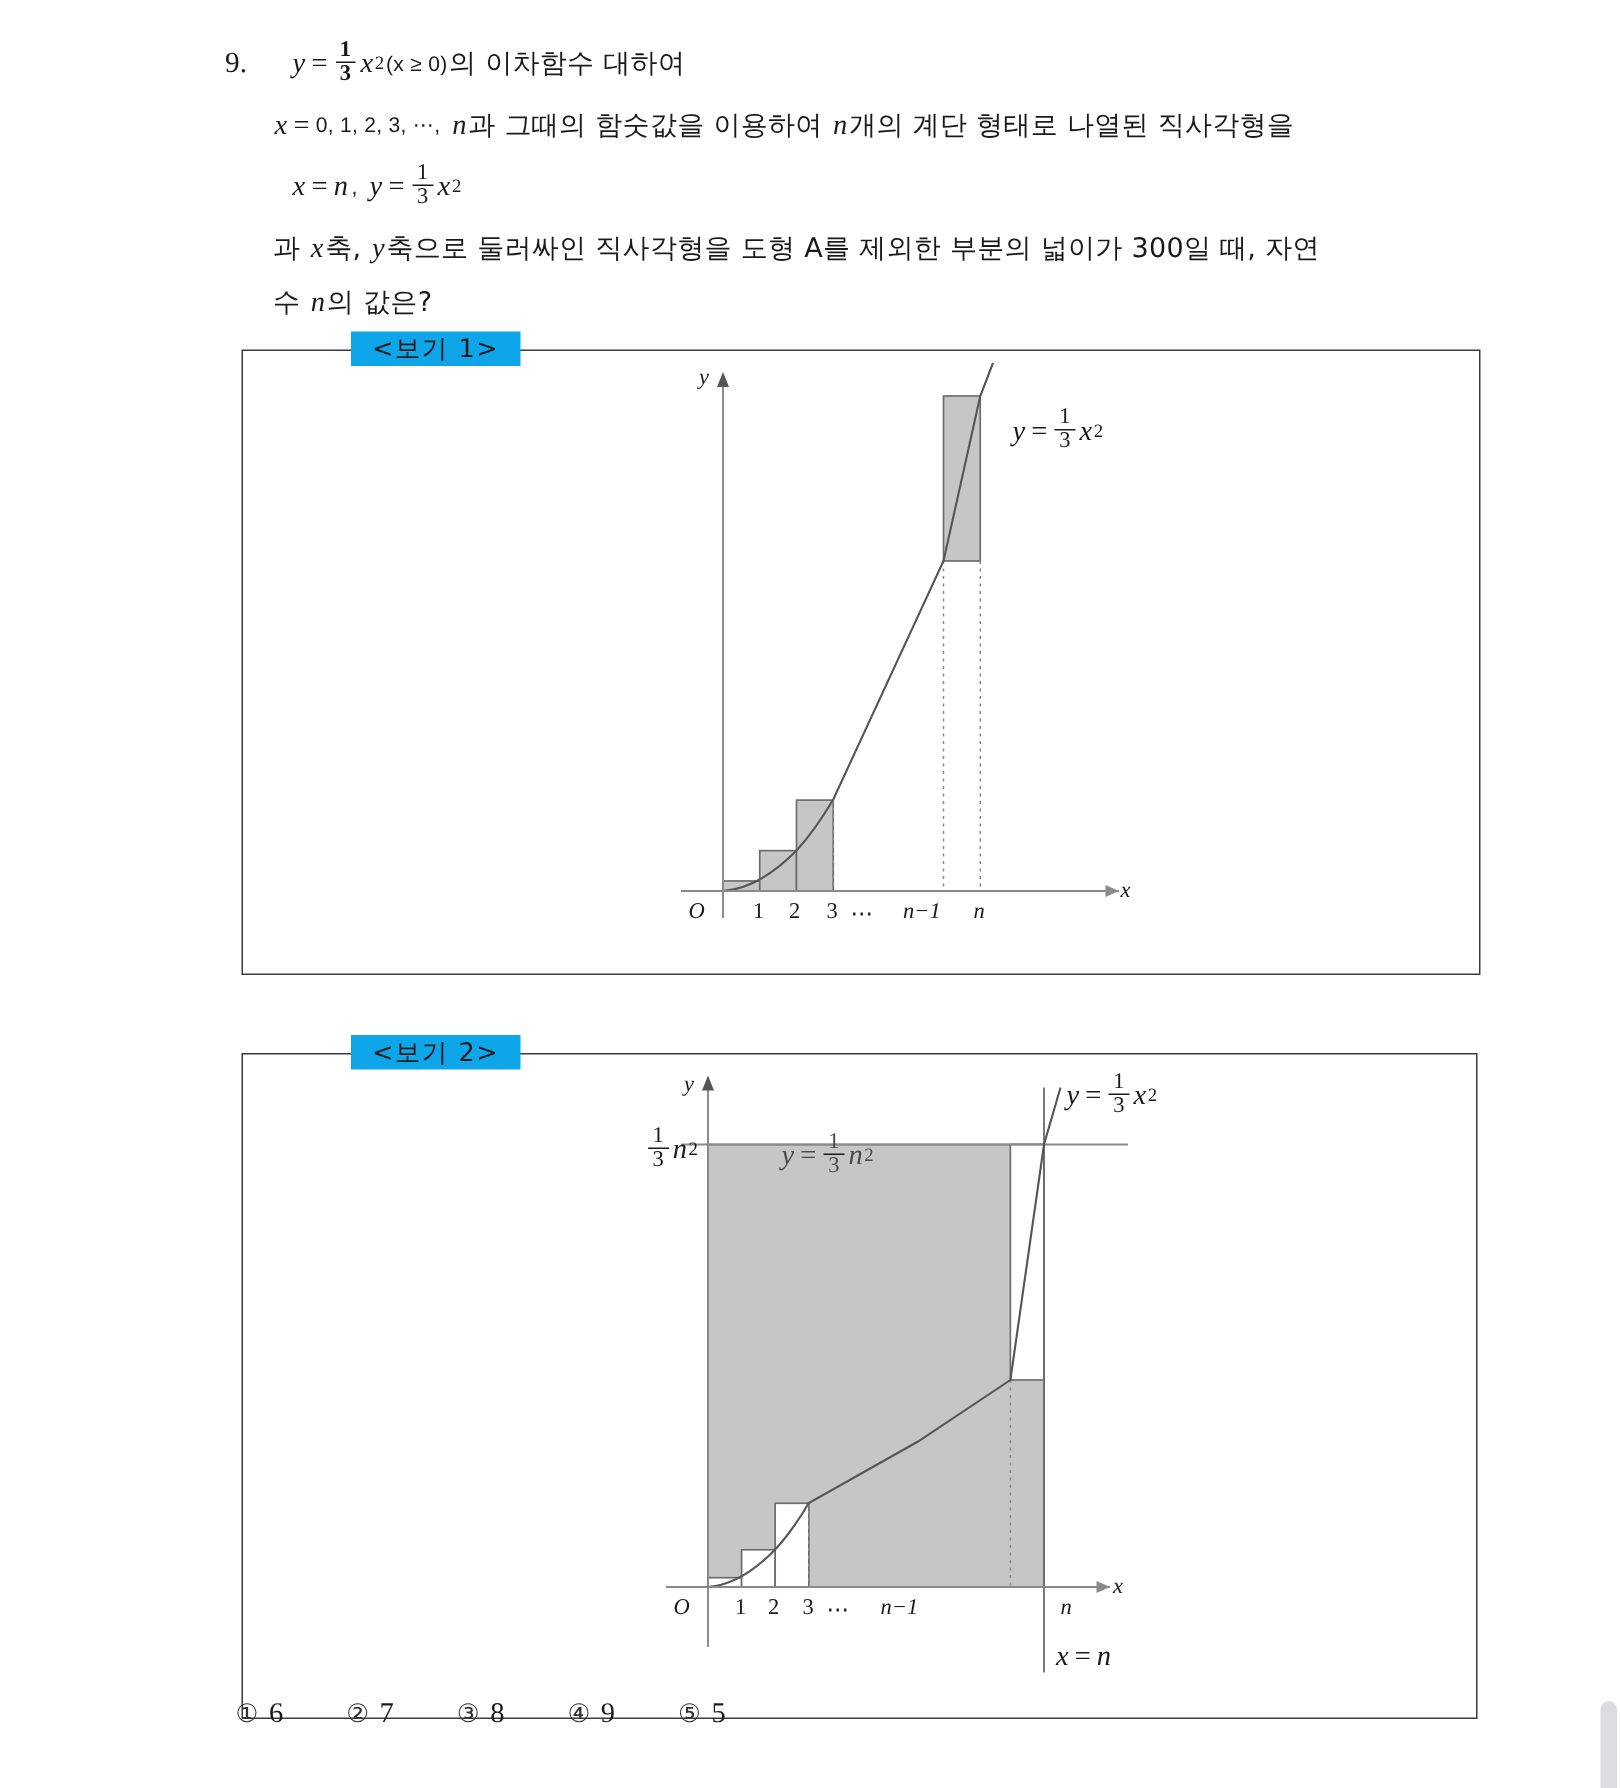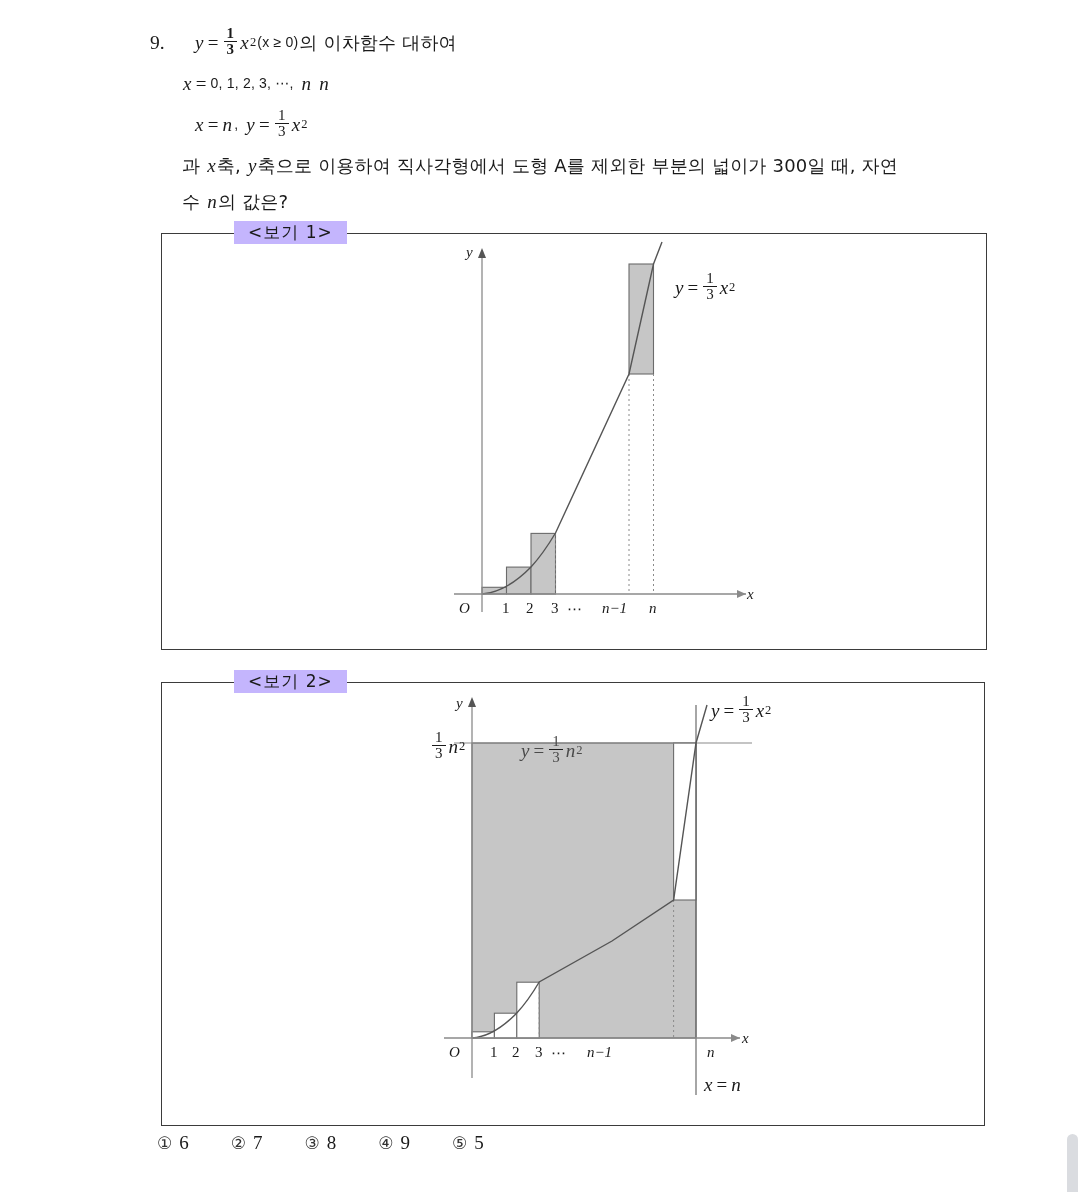--- a/index.html
+++ b/index.html
@@ -64,27 +64,27 @@
   .frac.bold { font-weight: bold; }
 
   
   .fig-box {
     position: absolute;
     border: 1.6px solid #3b3b3b;
     background: #fff;
     box-sizing: border-box;
   }
   #fig1-box { left: 161px; top: 233px; width: 826px; height: 417px; }
-  #fig2-box { left: 161px; top: 682px; width: 824px; height: 444px; }
+  #fig2-box { left: 161px; top: 702px; width: 824px; height: 444px; }
 
   
   .fig-label {
     position: absolute;
     top: -13px;
-    background: #c4b5fd;
+    background: #0ea5e9;
     padding: 0 14px;
     font-family: "DejaVu Sans", "Liberation Sans", sans-serif;
     font-size: 17px;
     letter-spacing: 1px;
     color: #1a1a1a;
     white-space: nowrap;
   }
   #fig1-label { left: 72px; }
   #fig2-label { left: 72px; }
 
@@ -152,22 +152,24 @@
     <span class="mn">(x ≥ 0)</span>
     <span class="ko">의 이차함수 대하여</span>
   </div>
 
   <div class="q-line q-body">
     <span class="mi">x</span>
     <span class="op">=</span>
     <span class="mn">0, 1, 2, 3, ⋯,</span>
     <span class="wsp-s"></span>
     <span class="mi">n</span>
-    <span class="wsp-s"></span>
-    <span class="mi">n</span>
+    <span class="ko">과 그때의 함숫값을 이용하여</span>
+    <span class="wsp-s"></span>
+    <span class="mi">n</span>
+    <span class="ko">개의 계단 형태로 나열된 직사각형을</span>
   </div>
 
   <div class="q-line q-body">
     <span class="wsp"></span>
     <span class="mi">x</span>
     <span class="op">=</span>
     <span class="mi">n</span>
     <span class="mn">,</span>
     <span class="wsp-s"></span>
     <span class="mi">y</span>
@@ -180,21 +182,21 @@
       <span class="supn">2</span>
   </div>
 
   <div class="q-line q-body">
     <span class="ko">과</span>
     <span class="wsp-s"></span>
     <span class="mi">x</span>
     <span class="ko">축,</span>
     <span class="wsp-s"></span>
     <span class="mi">y</span>
-    <span class="ko">축으로 이용하여 직사각형에서 도형 A를 제외한 부분의 넓이가 300일 때, 자연</span>
+    <span class="ko">축으로 둘러싸인 직사각형을 도형 A를 제외한 부분의 넓이가 300일 때, 자연</span>
   </div>
 
   <div class="q-line q-body" style="line-height:32px;">
     <span class="ko">수</span>
     <span class="wsp-s"></span>
     <span class="mi">n</span>
     <span class="ko">의 값은?</span>
   </div>
 </div>
 

